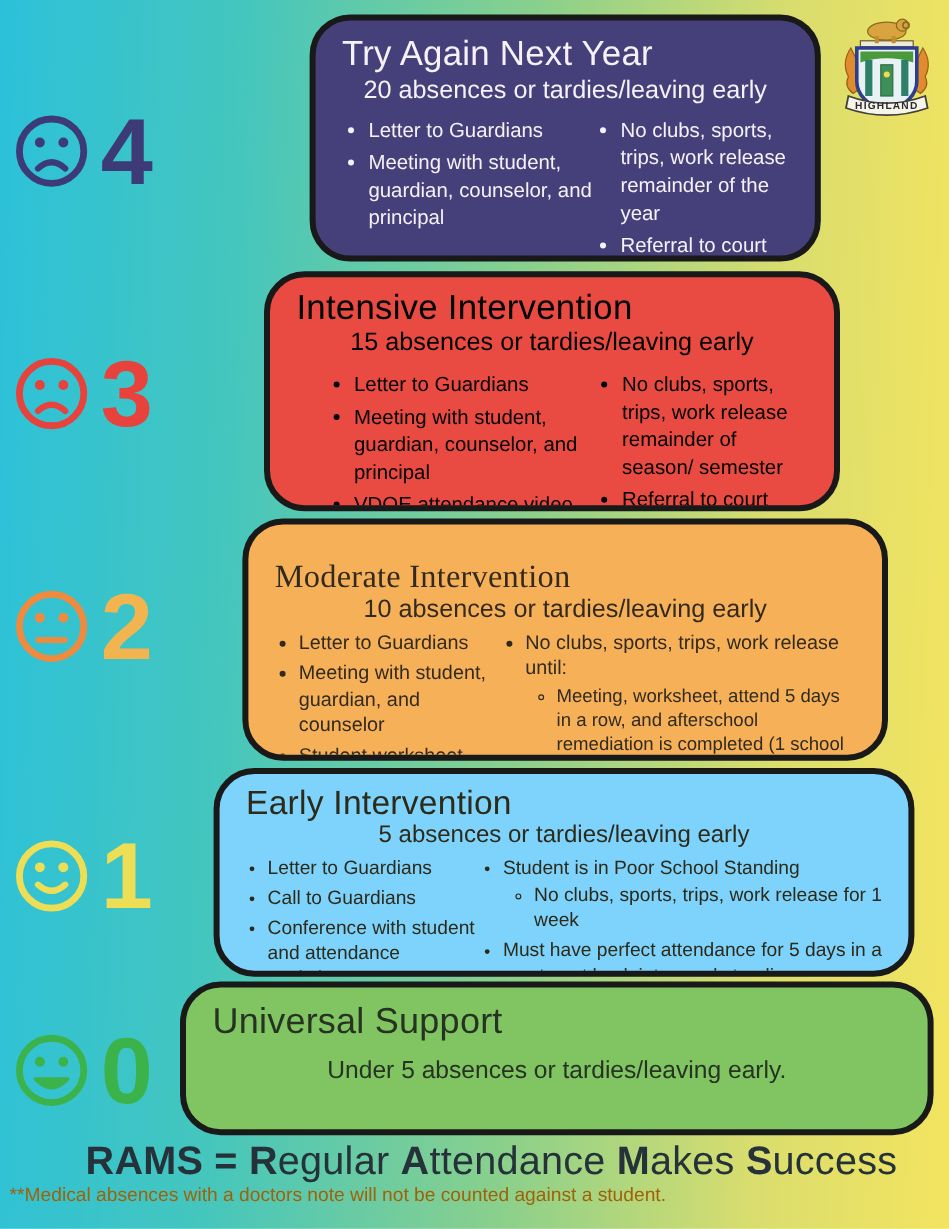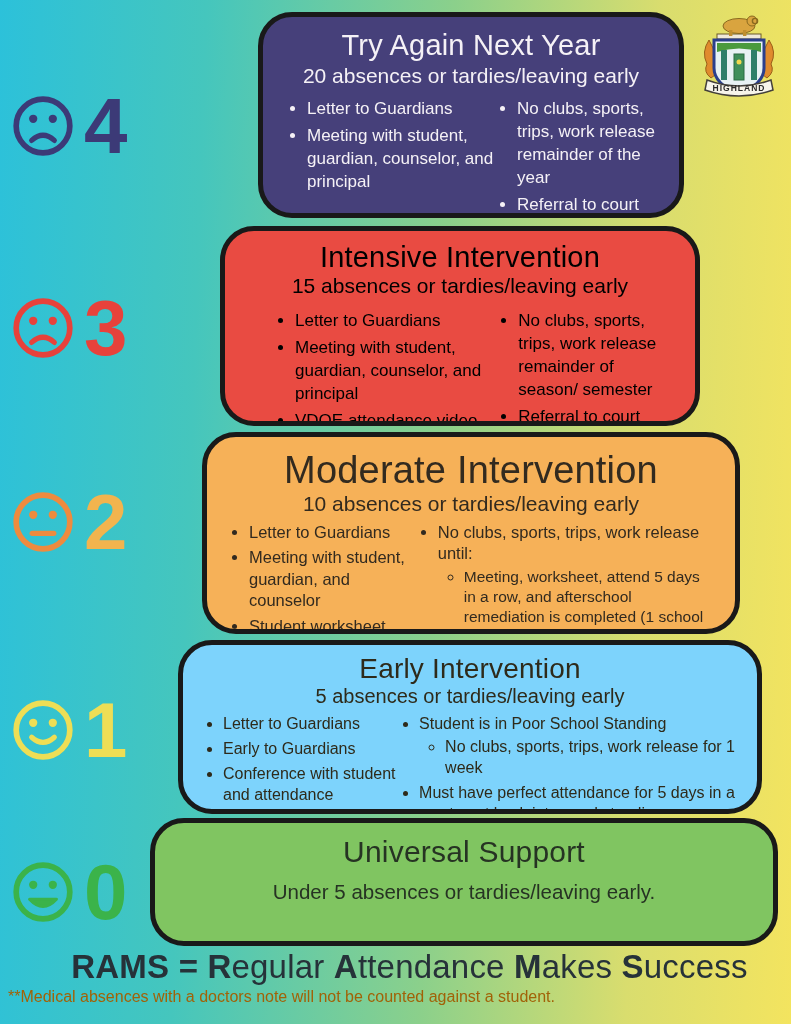--- a/index.html
+++ b/index.html
@@ -14,21 +14,21 @@
   .poster { position: absolute; inset: 0; }
 
   
   .tier {
     position: absolute;
     border: 5px solid #191919;
     border-radius: 34px;
     padding: 8px 22px 10px 22px;
     overflow: hidden;
   }
-  .tier h2 { text-align: center; font-weight: 500; letter-spacing: .2px; }
+  .tier h2 { text-align: left; font-weight: 500; letter-spacing: .2px; }
   .tier .sub { text-align: center; font-weight: 400; }
   .cols { display: flex; margin-top: 8px; }
   .cols ul { list-style: disc; }
   .cols ul ul { list-style: circle; margin-top: 2px; }
   .cols li { margin-bottom: 4px; }
 
   .t4 { left: 258px; top: 12px;  width: 426px; height: 206px; background: #46407a; color: #f5f1f6; }
   .t4 h2 { font-size: 29px; margin-top: 4px; }
   .t4 .sub { font-size: 21px; margin-top: 2px; }
   .t4 .cols { font-size: 17px; line-height: 1.35; margin-top: 10px; }
@@ -36,21 +36,21 @@
   .t4 .col-r { width: 43%; padding-left: 20px; }
 
   .t3 { left: 220px; top: 226px; width: 480px; height: 200px; background: #e94b42; color: #000000; }
   .t3 h2 { font-size: 29px; margin-top: 2px; }
   .t3 .sub { font-size: 21px; }
   .t3 .cols { font-size: 17px; line-height: 1.35; margin-top: 12px; }
   .t3 .col-l { width: 59%; padding-left: 48px; }
   .t3 .col-r { width: 41%; padding-left: 20px; }
 
   .t2 { left: 202px; top: 432px; width: 538px; height: 202px; background: #f6b158; color: #322a1f; }
-  .t2 h2 { font-size: 38px; margin-top: 4px; }
+  .t2 h2 { font-size: 27px; margin-top: 20px; font-family: Liberation Serif, serif; }
   .t2 .sub { font-size: 21px; }
   .t2 .cols { font-size: 16.5px; line-height: 1.3; margin-top: 6px; }
   .t2 .col-l { width: 39%; padding-left: 20px; }
   .t2 .col-r { width: 61%; padding-left: 20px; }
   .t2 .cols ul ul { font-size: 15.5px; padding-left: 26px; }
 
   .t1 { left: 178px; top: 640px; width: 584px; height: 174px; background: #7dd3fc; color: #2e2a1a; }
   .t1 h2 { font-size: 28px; }
   .t1 .sub { font-size: 20px; }
   .t1 .cols { font-size: 16px; line-height: 1.32; margin-top: 5px; }
@@ -227,21 +227,21 @@
       </ul>
     </div>
   </section>
 
   <section class="tier t1">
     <h2>Early Intervention</h2>
     <p class="sub">5 absences or tardies/leaving early</p>
     <div class="cols">
       <ul class="col-l">
         <li>Letter to Guardians</li>
-        <li>Early to Guardians</li>
+        <li>Call to Guardians</li>
         <li>Conference with student and attendance worksheet</li>
       </ul>
       <ul class="col-r">
         <li>
           <span>Student is in Poor School Standing</span>
           <ul>
             <li>No clubs, sports, trips, work release for 1 week</li>
           </ul>
         </li>
         <li>Must have perfect attendance for 5 days in a row to get back into good standing</li>

